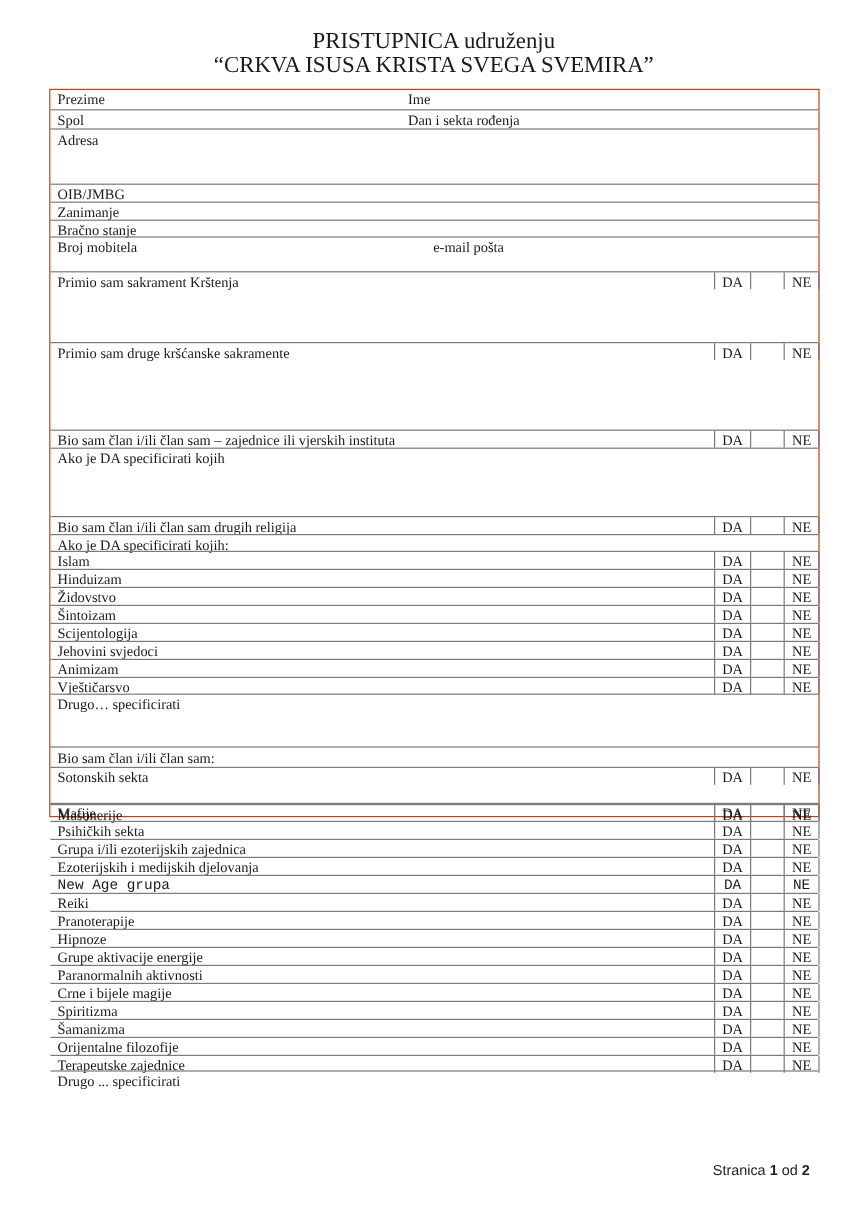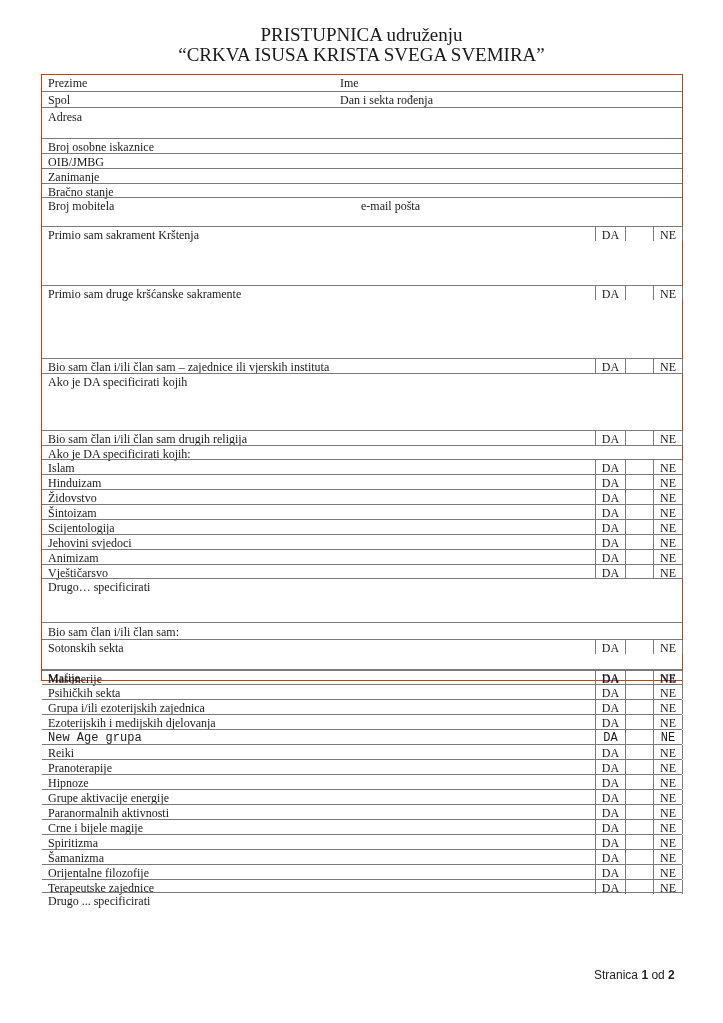--- a/index.html
+++ b/index.html
@@ -37,23 +37,20 @@
     <span class="lbl">Prezime</span>
     <span class="lbl2" style="left:298px;">Ime</span>
   </div>
   <div class="row" style="top:16px;height:16px;">
     <span class="lbl">Spol</span>
     <span class="lbl2" style="left:298px;">Dan i sekta rođenja</span>
   </div>
   <div class="row" style="top:32px;height:31px;">
     <span class="lbl" style="top:2px;">Adresa</span>
   </div>
-  <div class="row" style="top:63px;height:15px;">
-    <span class="lbl">Broj osobne iskaznice</span>
-  </div>
   <div class="row" style="top:78px;height:15px;">
     <span class="lbl">OIB/JMBG</span>
   </div>
   <div class="row" style="top:93px;height:15px;">
     <span class="lbl">Zanimanje</span>
   </div>
   <div class="row" style="top:108px;height:14px;">
     <span class="lbl">Bračno stanje</span>
   </div>
   <div class="row" style="top:122px;height:29px;">

